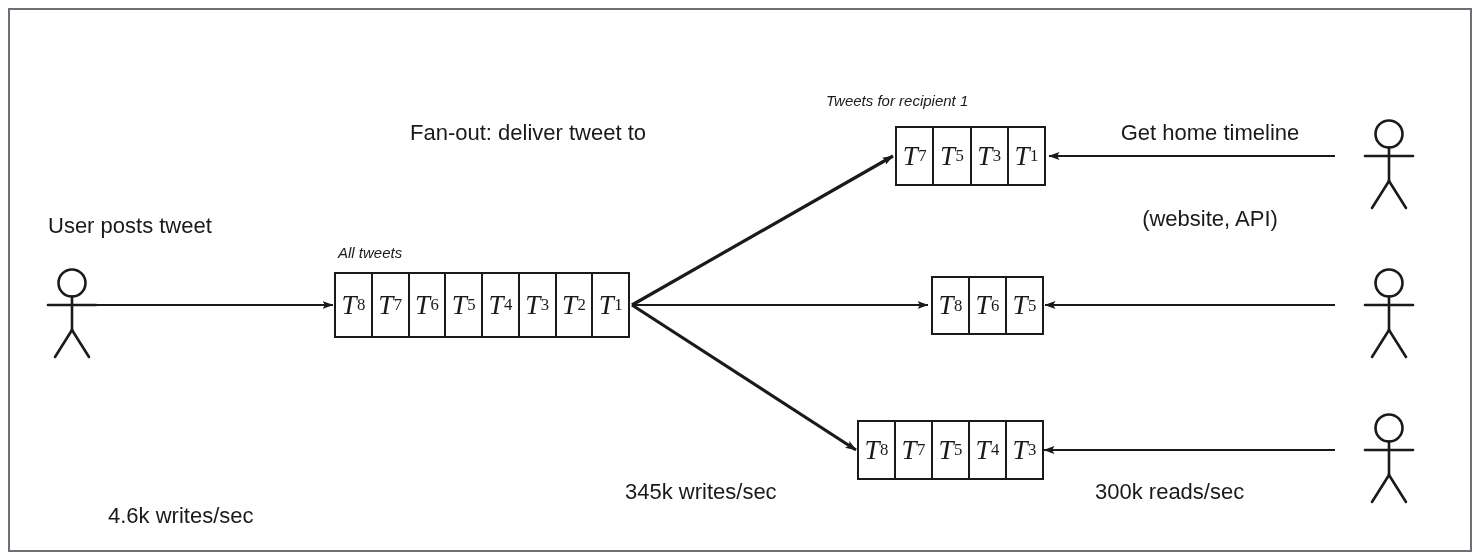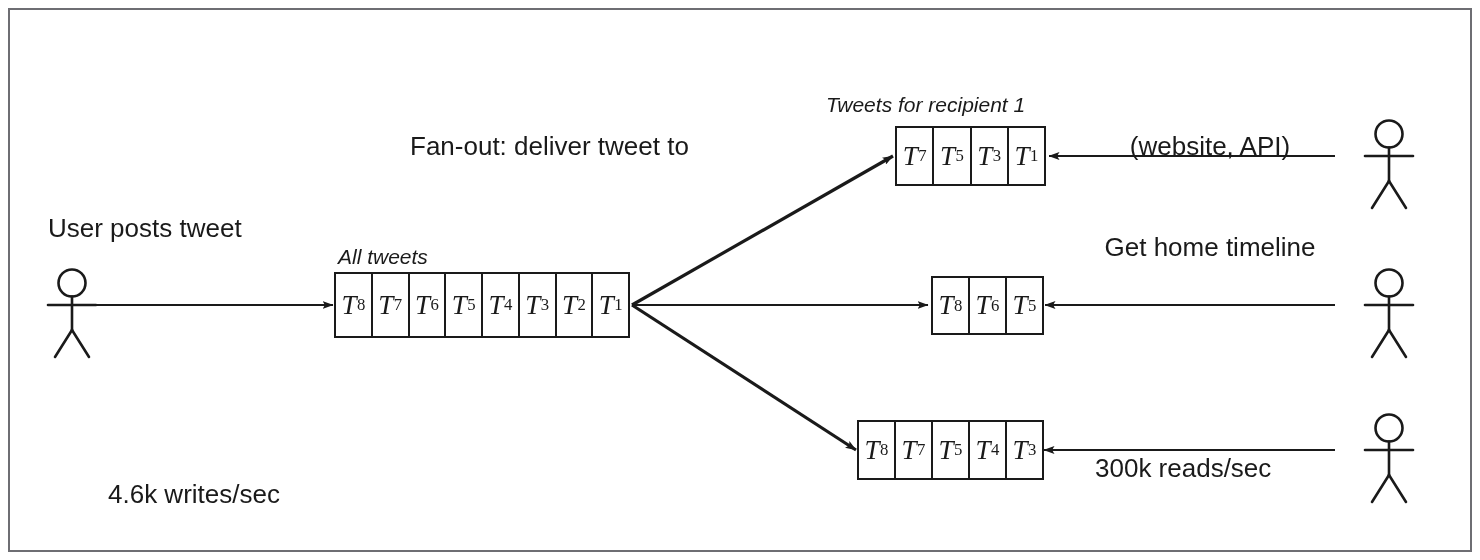--- a/index.html
+++ b/index.html
@@ -33,25 +33,25 @@
     height: 560px;
   }
   .label {
     position: absolute;
     font-family: "Liberation Sans", sans-serif;
     color: #1a1a1a;
     white-space: pre;
     line-height: 1.30;
   }
   .label-plain {
-    font-size: 26px;
+    font-size: 22px;
     font-weight: 400;
   }
   .label-italic {
-    font-size: 21px;
+    font-size: 15px;
     font-style: italic;
     font-weight: 400;
   }
   .label-center {
     text-align: center;
   }
   
   .queue {
     position: absolute;
     display: flex;
@@ -139,34 +139,35 @@
     </g>
   </svg>
 
   <div class="label label-plain" style="left:48px; top:212px;">User posts tweet</div>
 
   <div class="label label-plain" style="left:410px; top:62px; width:330px;">
     <div>Fan-out: deliver tweet to</div>
   </div>
 
   <div class="label label-plain label-center" style="left:1070px; top:62px; width:280px;">
+    <div>Get home timeline</div>
     <div>(website, API)</div>
-    <div>Get home timeline</div>
   </div>
 
   <div class="label label-italic" style="left:338px; top:243px;text-align:center;">All tweets</div>
 
   <div class="label label-italic" style="left:826px; top:91px;">Tweets for recipient 1</div>
 
 
 
-  <div class="label label-plain" style="left:108px; top:478px;">4.6k writes/sec</div>
-
-
-  <div class="label label-plain" style="left:1095px; top:452px;">300k reads/sec</div>
+  <div class="label label-plain" style="left:108px; top:502px;">4.6k writes/sec</div>
+
+  <div class="label label-plain" style="left:625px; top:478px;">345k writes/sec</div>
+
+  <div class="label label-plain" style="left:1095px; top:478px;">300k reads/sec</div>
 
   <div class="queue" id="queue-all-tweets" style="left:334px; top:272px; width:296px; height:66px;">
       <div class="cell" style="flex: 1 1 0px;">
         <span>T</span>
         <sub>8</sub>
       </div>
       <div class="cell" style="flex: 1 1 0px;">
         <span>T</span>
         <sub>7</sub>
       </div>

